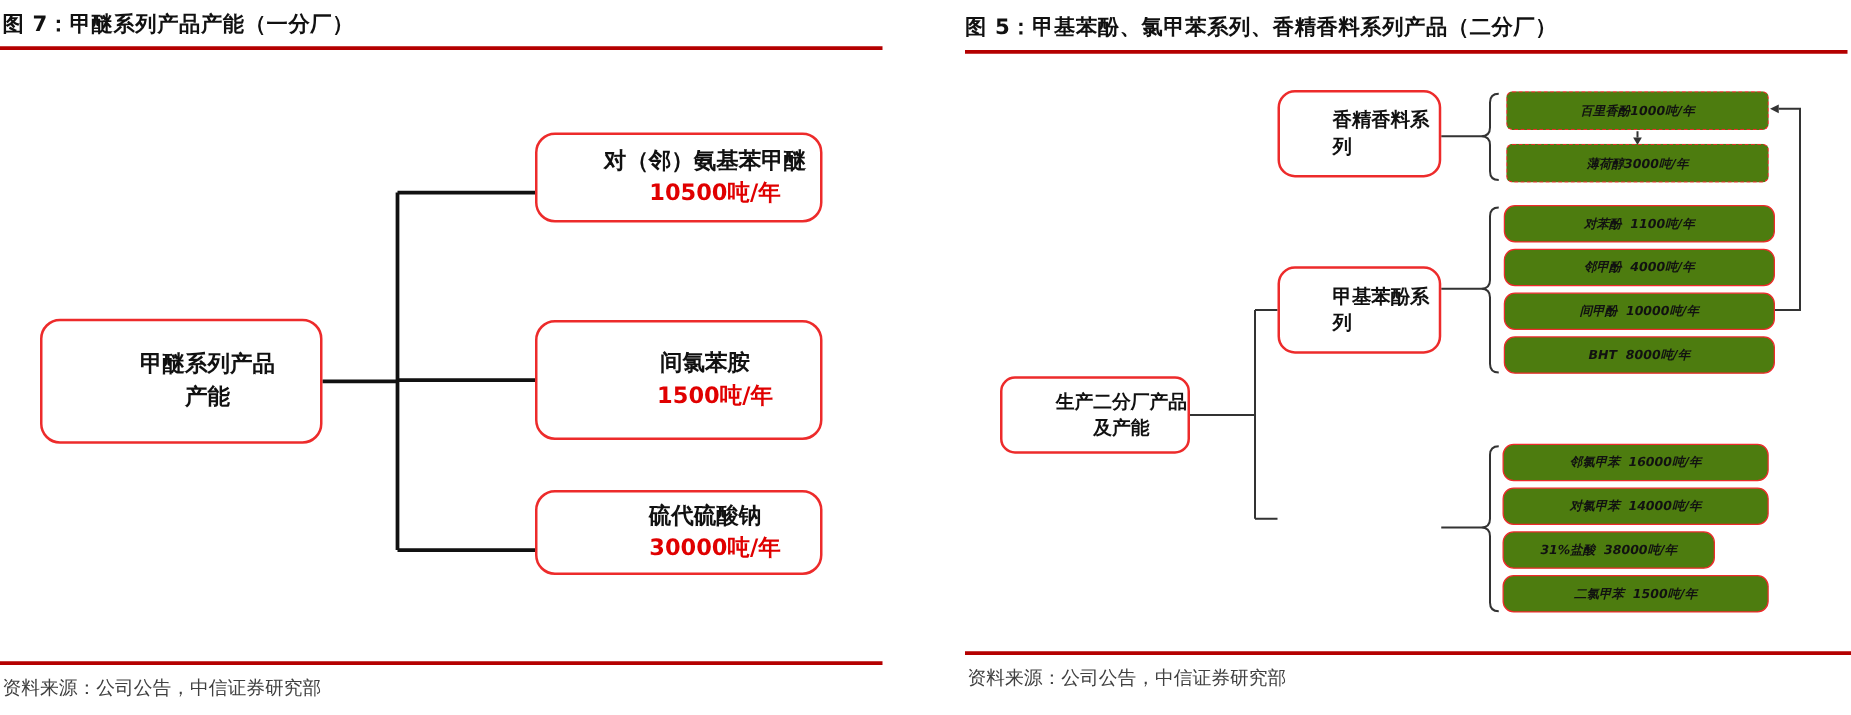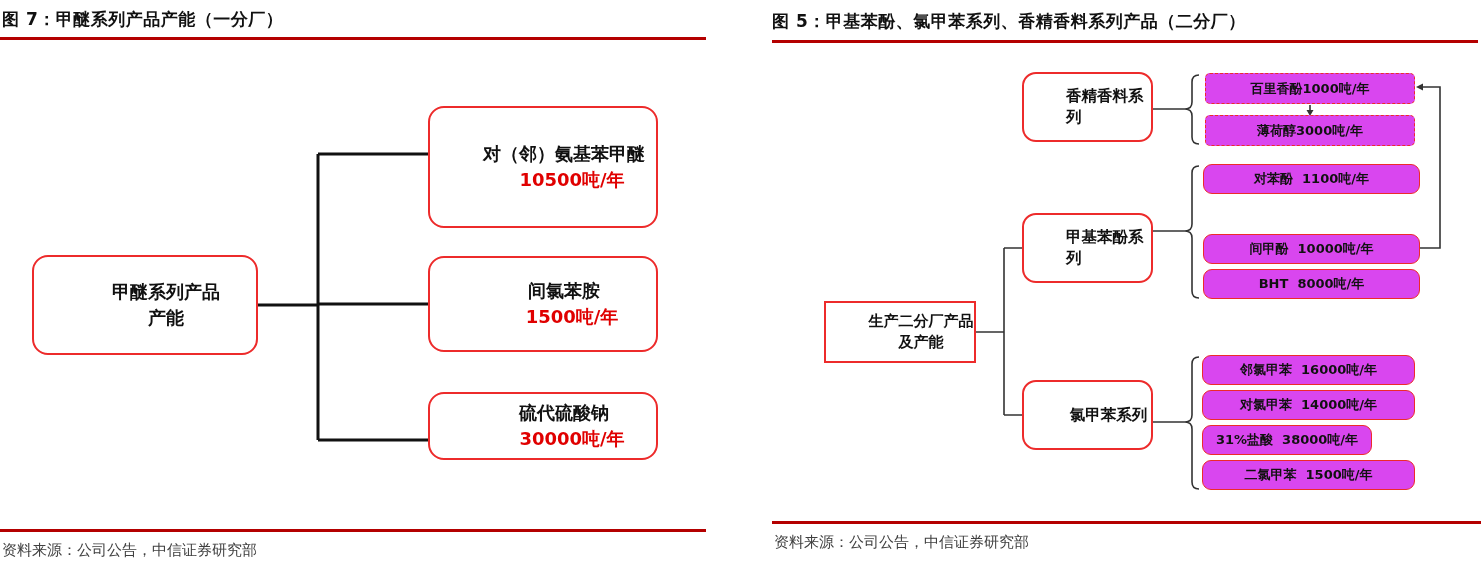--- a/index.html
+++ b/index.html
@@ -13,24 +13,24 @@
   html,body{width:1481px;height:572px;background:#ffffff;overflow:hidden;
     font-family:"DejaVu Sans","Liberation Sans",sans-serif;color:#111;}
   .stage{position:relative;width:1481px;height:572px;}
   .fig-title{position:absolute;font-size:17px;font-weight:bold;letter-spacing:.5px;white-space:nowrap;}
   .rule{position:absolute;height:3px;background:var(--rule-red);}
   .source{position:absolute;font-size:15px;color:#404040;white-space:nowrap;}
   .node{position:absolute;display:flex;flex-direction:column;align-items:center;justify-content:center;
     border:2.5px solid var(--red);border-radius:16px;background:#fff;font-weight:bold;padding-left:42px;}
   .node-lg{font-size:18px;line-height:1.45;}
   .node-lg .cap{color:var(--cap-red);margin-left:16px;}
-  .node-root-r{border-width:2px;border-radius:0;font-size:15px;line-height:1.4;margin-left:24px;}
+  .node-root-r{border-width:2px;border-radius:12px;font-size:15px;line-height:1.4;}
   .node-branch{border-width:2px;border-radius:14px;font-size:15.5px;}
-  .leaf{position:absolute;display:flex;align-items:center;justify-content:center;background:#d946ef;
-    border:1.8px solid var(--red);border-radius:9px;font-size:13px;font-weight:bold;white-space:pre;}
+  .leaf{position:absolute;display:flex;align-items:center;justify-content:center;background:#4d7c0f;
+    border:1.8px solid var(--red);border-radius:9px;font-size:10px;font-weight:bold;white-space:pre;font-style:italic;}
   .leaf-dashed{border:1.8px dashed var(--red);border-radius:5px;}
   svg.wires{position:absolute;left:0;top:0;pointer-events:none;}
 </style>
 </head>
 <body>
 
 <div class="stage">
 
   <div class="fig-title" style="left:2px;top:8px;">图 7：甲醚系列产品产能（一分厂）</div>
   <div class="rule" style="left:0;top:37px;width:706px;"></div>
@@ -52,21 +52,21 @@
 
     <path d="M1415 248 H1440 V87 H1423" stroke="#333333" stroke-width="1.6" fill="none"></path>
     <polygon points="1423,83.5 1423,90.5 1416,87" fill="#333333"></polygon>
   </svg>
 
   <div class="node node-lg" style="left:32px;top:255px;width:226px;height:100px;">
     <div>甲醚系列产品</div>
     <div>产能</div>
   </div>
 
-  <div class="node node-lg" style="left:428px;top:106px;width:230px;height:122px;">
+  <div class="node node-lg" style="left:428px;top:106px;width:230px;height:72px;">
     <div>对（邻）氨基苯甲醚</div>
     <div class="cap">10500吨/年</div>
   </div>
   <div class="node node-lg" style="left:428px;top:256px;width:230px;height:96px;">
     <div>间氯苯胺</div>
     <div class="cap">1500吨/年</div>
   </div>
   <div class="node node-lg" style="left:428px;top:392px;width:230px;height:68px;">
     <div>硫代硫酸钠</div>
     <div class="cap">30000吨/年</div>
@@ -82,28 +82,26 @@
     <div>生产二分厂产品</div>
     <div>及产能</div>
   </div>
 
   <div class="node node-branch" style="left:1022px;top:72px;width:131px;height:70px;">
     <div>香精香料系列</div>
   </div>
   <div class="node node-branch" style="left:1022px;top:213px;width:131px;height:70px;">
     <div>甲基苯酚系列</div>
   </div>
-  <div class="node node-branch" style="left:1022px;top:380px;width:131px;height:70px;">
-    <div>氯甲苯系列</div>
-  </div>
 
   <div class="leaf leaf-dashed" style="left:1205px;top:73px;width:210px;height:31px;">百里香酚1000吨/年</div>
   <div class="leaf leaf-dashed" style="left:1205px;top:115px;width:210px;height:31px;">薄荷醇3000吨/年</div>
 
   <div class="leaf" style="left:1203px;top:164px;width:217px;height:30px;">对苯酚  1100吨/年</div>
+  <div class="leaf" style="left:1203px;top:199px;width:217px;height:30px;">邻甲酚  4000吨/年</div>
   <div class="leaf" style="left:1203px;top:234px;width:217px;height:30px;">间甲酚  10000吨/年</div>
   <div class="leaf" style="left:1203px;top:269px;width:217px;height:30px;">BHT  8000吨/年</div>
 
   <div class="leaf" style="left:1202px;top:355px;width:213px;height:30px;">邻氯甲苯  16000吨/年</div>
   <div class="leaf" style="left:1202px;top:390px;width:213px;height:30px;">对氯甲苯  14000吨/年</div>
   <div class="leaf" style="left:1202px;top:425px;width:170px;height:30px;">31%盐酸  38000吨/年</div>
   <div class="leaf" style="left:1202px;top:460px;width:213px;height:30px;">二氯甲苯  1500吨/年</div>
 
   <div class="rule" style="left:772px;top:521px;width:709px;"></div>
   <div class="source" style="left:774px;top:533px;">资料来源：公司公告，中信证券研究部</div>

